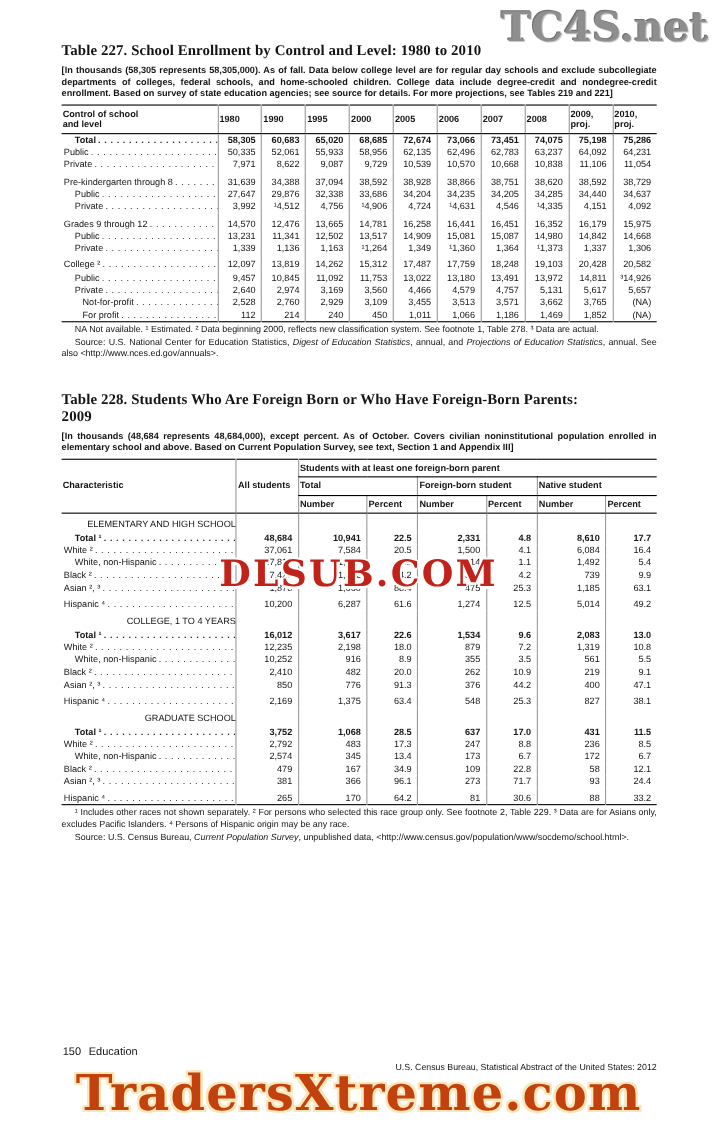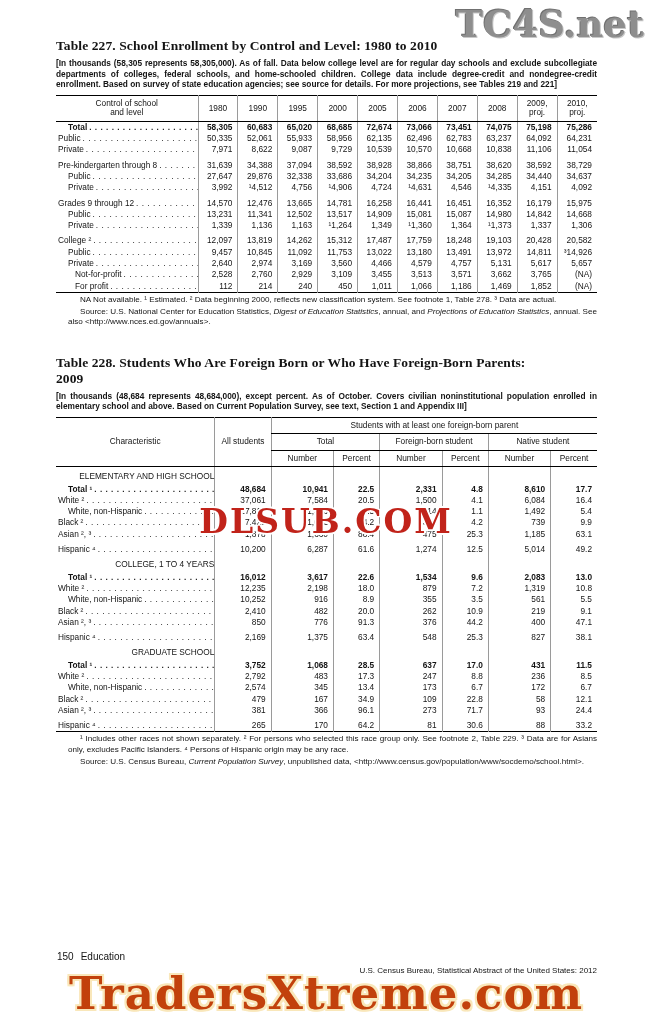--- a/index.html
+++ b/index.html
@@ -5,36 +5,36 @@
   html,body{margin:0;padding:0;background:#ffffff;}
   .page{position:relative;width:652px;height:1024px;background:#fff;overflow:hidden;
         font-family:"Liberation Sans","DejaVu Sans",sans-serif;color:#141414;margin:0 auto;}
   .content{position:absolute;left:56px;top:38px;width:541px;}
   .tbl-title{font-family:"Liberation Serif","DejaVu Serif",serif;font-size:13.5px;font-weight:bold;
              letter-spacing:.1px;margin:0 0 4px 0;line-height:16px;}
   .t2{max-width:475px;}
   .tbl-note{font-size:8.3px;line-height:10.6px;text-align:justify;margin:0 0 5px 0;font-weight:bold;}
   table{border-collapse:collapse;width:100%;table-layout:fixed;font-size:8.3px;}
   .t227,.t228{border-top:1.4px solid #000;border-bottom:1.4px solid #000;}
-  .t227 thead th,.t228 thead th{font-weight:normal;text-align:center;vertical-align:middle;
+  .t227 thead th,.t228 thead th{font-weight:bold;text-align:left;vertical-align:middle;
         border-bottom:1px solid #000;padding:3px 1px;white-space:pre-line;line-height:9.5px;}
   .t227 th+th,.t227 td+td{border-left:.6px solid #9a9a9a;}
   .t228 th,.t228 td{border-left:.6px solid #9a9a9a;}
   .t228 .nolb{border-left:none !important;}
   .t227 td,.t228 td{padding:1px 0;line-height:9.3px;vertical-align:bottom;}
   td.num{text-align:right;padding-right:5px;}
   .lblflex{display:flex;align-items:baseline;overflow:hidden;}
   .ind0{padding-left:2px;}.ind1{padding-left:12px;}.ind2{padding-left:19px;}
   .dots{flex:1;white-space:nowrap;overflow:hidden;margin-left:2px;color:#222;}
   .dots::after{content:". . . . . . . . . . . . . . . . . . . . . . . . . . . . . . . . . . . . . . . . . . . . . . . . . . . . . . . . . . . .";letter-spacing:.5px;}
   tr.b{font-weight:bold;}
   tr.gap > td{padding-top:5px;}
   tr.sect > td{padding-top:5px;padding-bottom:2px;}
   tr.sect > td:first-child{text-align:right;}
-  .fnote{font-size:8.1px;line-height:10.2px;text-align:justify;margin:2px 0 0 12px;text-indent:12px;
+  .fnote{font-size:8.1px;line-height:10.2px;text-align:justify;margin:2px 0 0 0;text-indent:12px;
          overflow-wrap:anywhere;}
   .fnote:first-of-type{margin-top:4px;}
   .sec2{margin-top:27px;}
   .wm-top{position:absolute;top:2px;right:8px;font-family:"DejaVu Serif","Liberation Serif",serif;
           font-weight:bold;font-size:37px;color:#8e8e8e;letter-spacing:0;
           text-shadow:1px 1px 0 #c9c9c9,-1px -1px 0 #707070;}
   .wm-mid{position:absolute;top:502px;left:50%;transform:translateX(-50%);
           font-family:"DejaVu Serif","Liberation Serif",serif;font-weight:bold;font-size:33px;
           letter-spacing:2px;color:#c1231a;white-space:nowrap;
           text-shadow:-2px 0 0 #fff,2px 0 0 #fff,0 -2px 0 #fff,0 2px 0 #fff,

